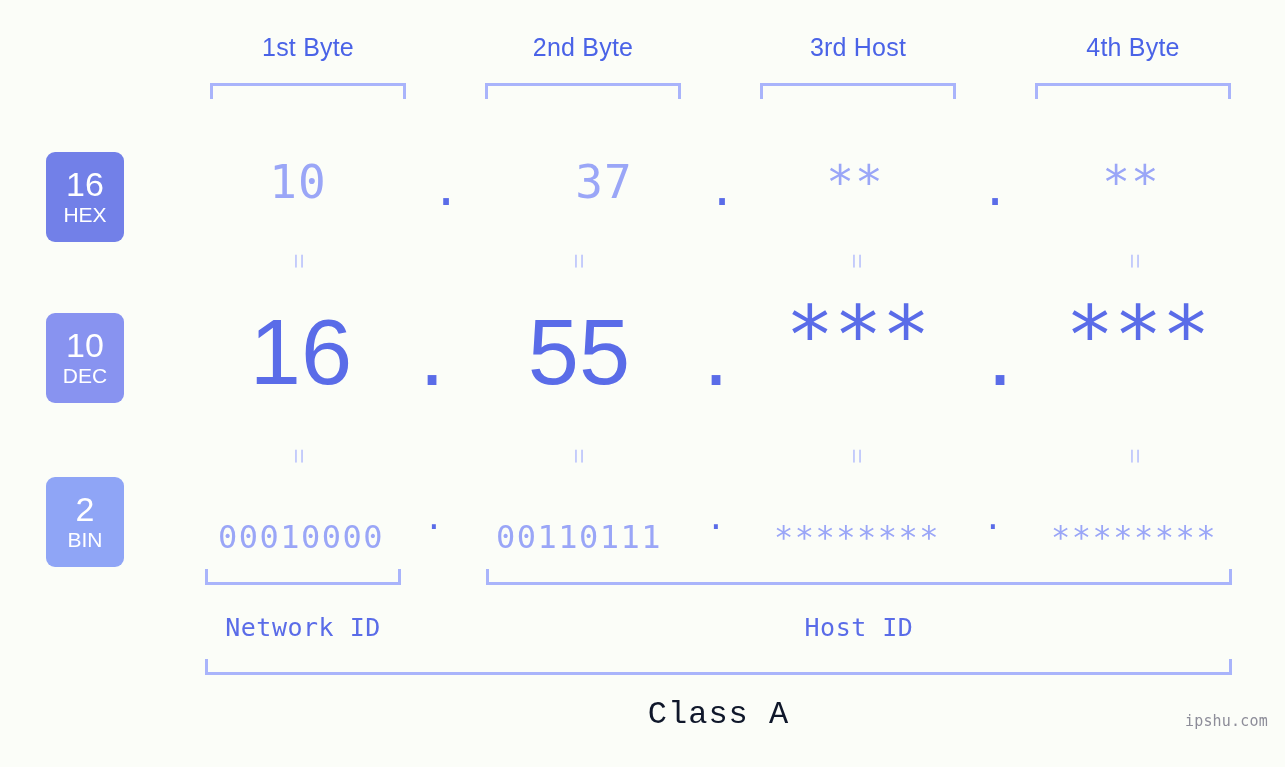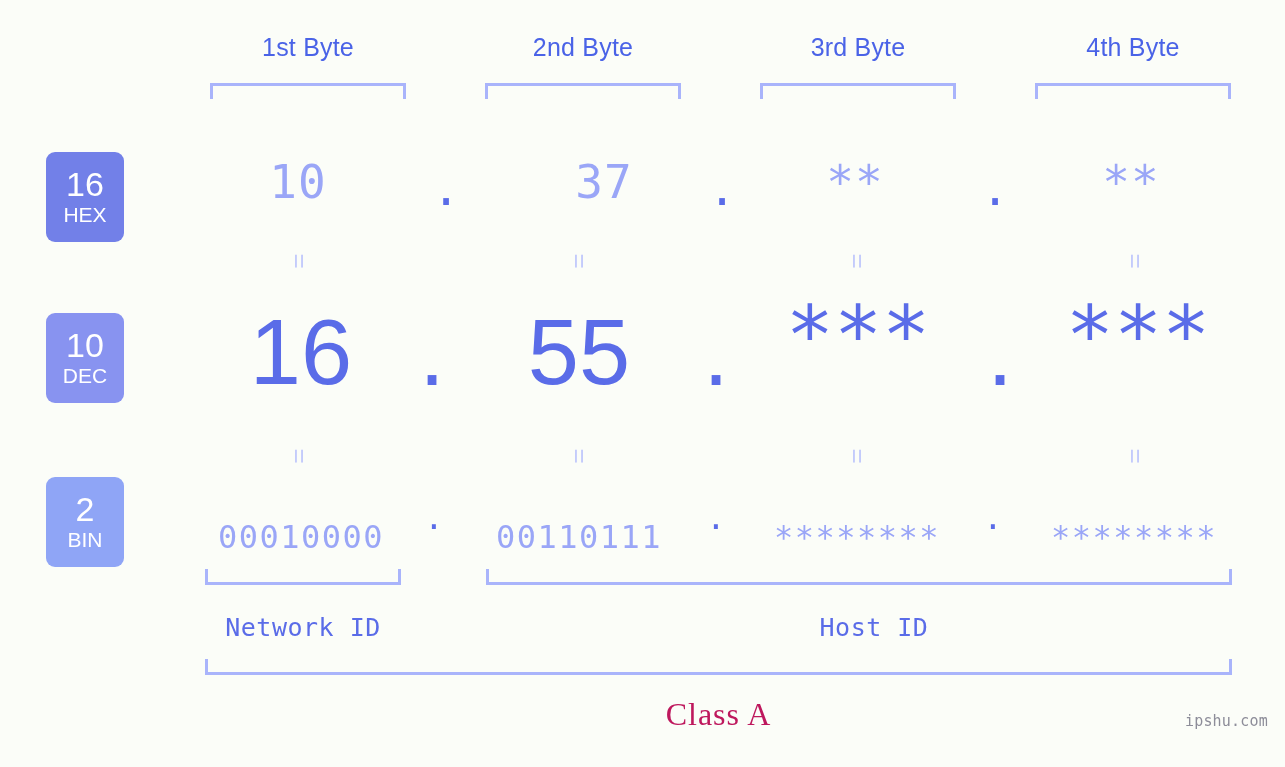--- a/index.html
+++ b/index.html
@@ -176,23 +176,23 @@
     font-family: "DejaVu Sans Mono", monospace;
     font-size: 25px;
     color: #5a6ce8;
     white-space: nowrap;
     letter-spacing: 0.5px;
   }
 
   .class-label {
     position: absolute;
     text-align: center;
-    font-family: Liberation Serif, serif;
+    font-family: Liberation Mono, monospace;
     font-size: 32px;
-    color: #be185d;
+    color: #0f172a;
     white-space: nowrap;
     letter-spacing: 1px;
   }
 
   .watermark {
     position: absolute;
     right: 17px;
     top: 712px;
     font-family: "DejaVu Sans Mono", monospace;
     font-size: 15px;
@@ -200,21 +200,21 @@
     letter-spacing: 0.2px;
   }
 </style>
 </head>
 <body>
 
 <div class="stage">
 
   <div class="byte-head" style="left:210px;">1st Byte</div>
   <div class="byte-head" style="left:485px;">2nd Byte</div>
-  <div class="byte-head" style="left:760px;">3rd Byte</div>
+  <div class="byte-head" style="left:760px;">3rd Host</div>
   <div class="byte-head" style="left:1035px;">4th Byte</div>
 
   <div class="bracket-top" style="left:210px;  width:196px;"></div>
   <div class="bracket-top" style="left:485px;  width:196px;"></div>
   <div class="bracket-top" style="left:760px;  width:196px;"></div>
   <div class="bracket-top" style="left:1035px; width:196px;"></div>
 
   <div class="badge badge-hex">
     <span class="num">16</span>
     <span class="sys">HEX</span>
@@ -265,20 +265,20 @@
     <div class="sep" style="left:676px; top:499px;">.</div>
     <div class="cell" style="left:759px;">********</div>
     <div class="sep" style="left:953px; top:499px;">.</div>
     <div class="cell" style="left:1036px;">********</div>
   </div>
 
   <div class="bracket-bot" style="left:205px; width:196px; top:569px;"></div>
   <div class="bracket-bot" style="left:486px; width:746px; top:569px;"></div>
 
   <div class="zone-label" style="left:205px; width:196px; top:613px;text-align:center;">Network ID</div>
-  <div class="zone-label" style="left:501px; width:746px; top:613px;">Host ID</div>
+  <div class="zone-label" style="left:486px; width:746px; top:613px;">Host ID</div>
 
   <div class="bracket-bot" style="left:205px; width:1027px; top:659px;"></div>
   <div class="class-label" style="left:205px; width:1027px; top:696px;">Class A</div>
 
   <div class="watermark">ipshu.com</div>
 
 </div>
 
 </body></html>

